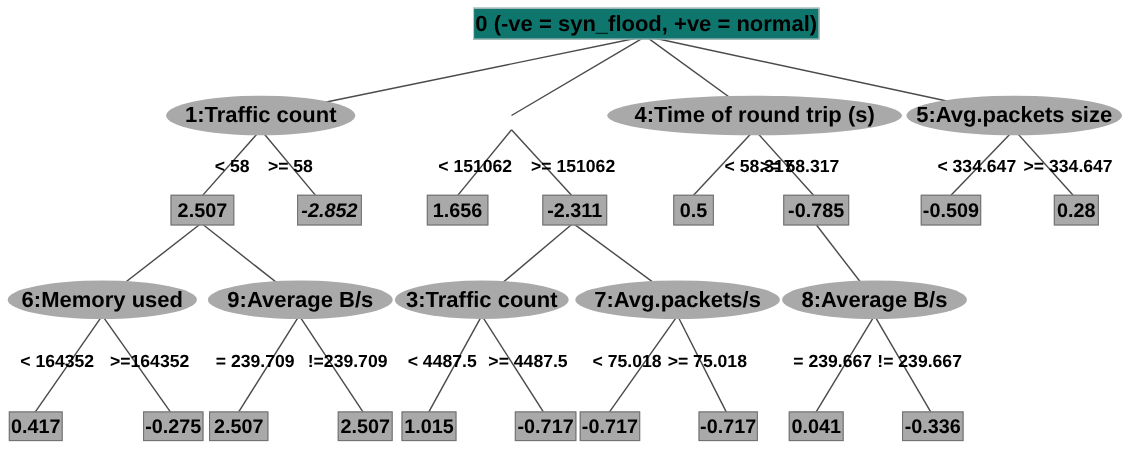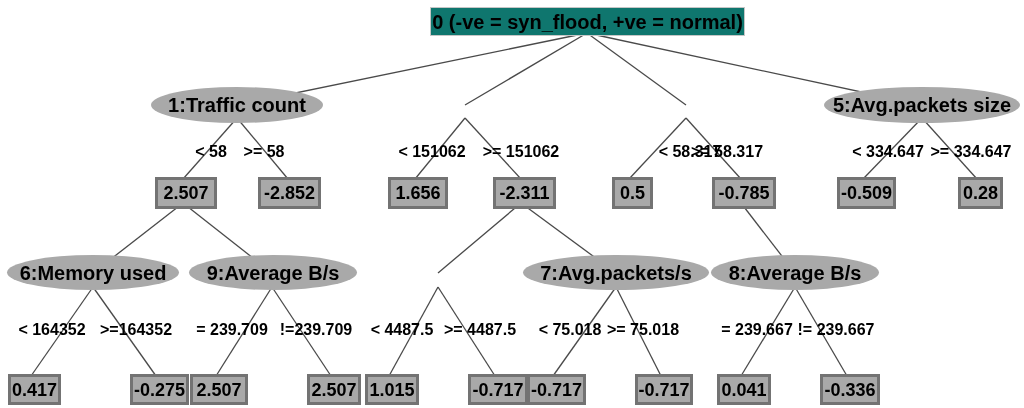--- a/index.html
+++ b/index.html
@@ -26,21 +26,21 @@
     background:#0f766e;
     border:1px solid #c6c6c6;
     display:flex;align-items:center;justify-content:center;
     font-weight:700;font-size:20px;line-height:1;
     white-space:nowrap;
     z-index:2;
   }
   .vbox{
     position:absolute;
     background:#a9a9a9;
-    border:3px solid #737373;
+    border:1px solid #737373;
     display:flex;align-items:center;justify-content:center;
     font-weight:700;font-size:18px;line-height:1;
     white-space:nowrap;
     z-index:2;
   }
   .cond{
     position:absolute;
     transform:translateX(-50%);
     font-weight:700;font-size:16px;line-height:1;
     white-space:nowrap;
@@ -84,42 +84,44 @@
       <line x1="616" y1="287" x2="553" y2="376"></line>
       <line x1="616" y1="287" x2="661" y2="376"></line>
       <line x1="795" y1="287" x2="741" y2="376"></line>
       <line x1="795" y1="287" x2="847" y2="376"></line>
     </g>
   </svg>
 
   <div class="rootbox" style="left:430px;top:7px;width:313px;height:27px;">0 (-ve = syn_flood, +ve = normal)</div>
 
   <div class="ellipse" style="left:151px;top:87px;width:172px;height:36px;">1:Traffic count</div>
+  <div class="ellipse" style="left:552px;top:87px;width:268px;height:36px;">4:Time of round trip (s)</div>
   <div class="ellipse" style="left:824px;top:87px;width:196px;height:36px;">5:Avg.packets size</div>
 
   <div class="cond" style="left:211px;top:144px;">&lt; 58</div>
   <div class="cond" style="left:264px;top:144px;">&gt;= 58</div>
   <div class="cond" style="left:432px;top:144px;">&lt; 151062</div>
   <div class="cond" style="left:521px;top:144px;">&gt;= 151062</div>
   <div class="cond" style="left:690px;top:144px;">&lt; 58.317</div>
   <div class="cond" style="left:727px;top:144px;">&gt;= 58.317</div>
   <div class="cond" style="left:888px;top:144px;">&lt; 334.647</div>
   <div class="cond" style="left:971px;top:144px;">&gt;= 334.647</div>
 
   <div class="vbox" style="left:155px;top:177px;width:56px;height:26px;">2.507</div>
-  <div class="vbox" style="left:258px;top:177px;width:57px;height:26px;">-2.852</div>
+  <div class="vbox" style="left:270px;top:177px;width:57px;height:26px;font-style:italic;">-2.852</div>
   <div class="vbox" style="left:388px;top:177px;width:54px;height:26px;">1.656</div>
   <div class="vbox" style="left:493px;top:177px;width:57px;height:26px;">-2.311</div>
   <div class="vbox" style="left:612px;top:177px;width:35px;height:26px;">0.5</div>
   <div class="vbox" style="left:712px;top:177px;width:58px;height:26px;">-0.785</div>
   <div class="vbox" style="left:837px;top:177px;width:53px;height:26px;text-align:right;">-0.509</div>
   <div class="vbox" style="left:958px;top:177px;width:39px;height:26px;">0.28</div>
 
   <div class="ellipse" style="left:7px;top:255px;width:172px;height:35px;">6:Memory used</div>
   <div class="ellipse" style="left:189px;top:255px;width:168px;height:35px;">9:Average B/s</div>
+  <div class="ellipse" style="left:359px;top:255px;width:158px;height:35px;">3:Traffic count</div>
   <div class="ellipse" style="left:523px;top:255px;width:186px;height:35px;">7:Avg.packets/s</div>
   <div class="ellipse" style="left:711px;top:255px;width:168px;height:35px;">8:Average B/s</div>
 
   <div class="cond" style="left:52px;top:322px;">&lt; 164352</div>
   <div class="cond" style="left:136px;top:322px;">&gt;=164352</div>
   <div class="cond" style="left:232px;top:322px;">= 239.709</div>
   <div class="cond" style="left:316px;top:322px;">!=239.709</div>
   <div class="cond" style="left:402px;top:322px;">&lt; 4487.5</div>
   <div class="cond" style="left:480px;top:322px;">&gt;= 4487.5</div>
   <div class="cond" style="left:570px;top:322px;">&lt; 75.018</div>

